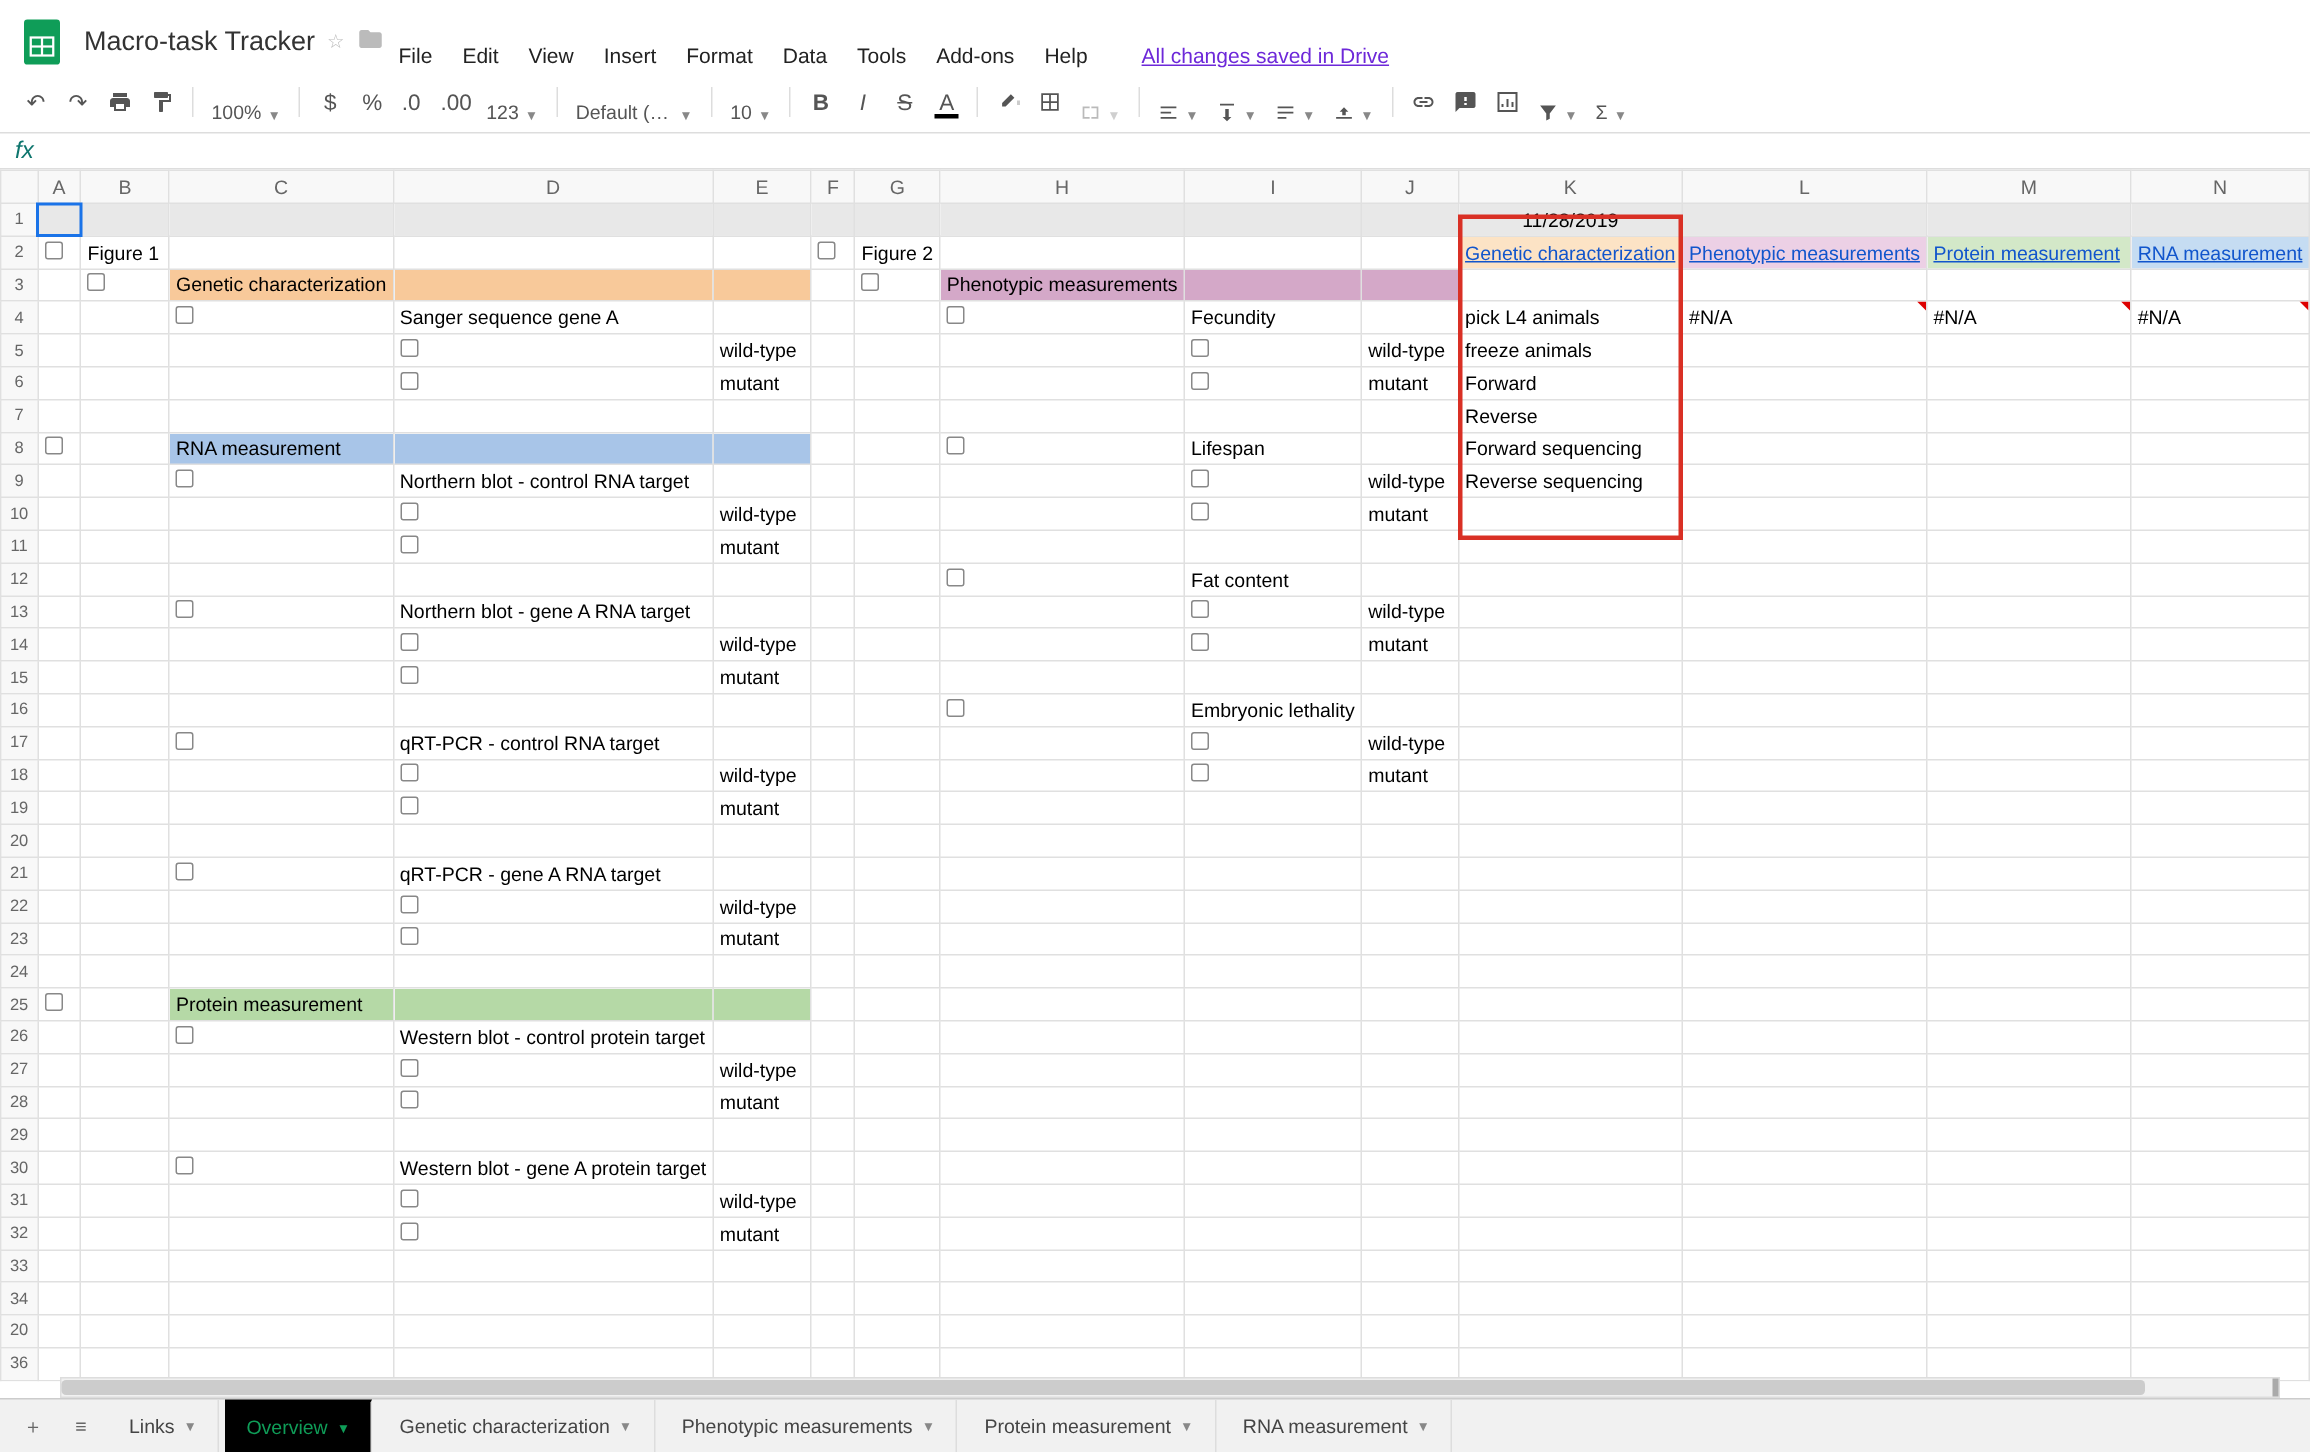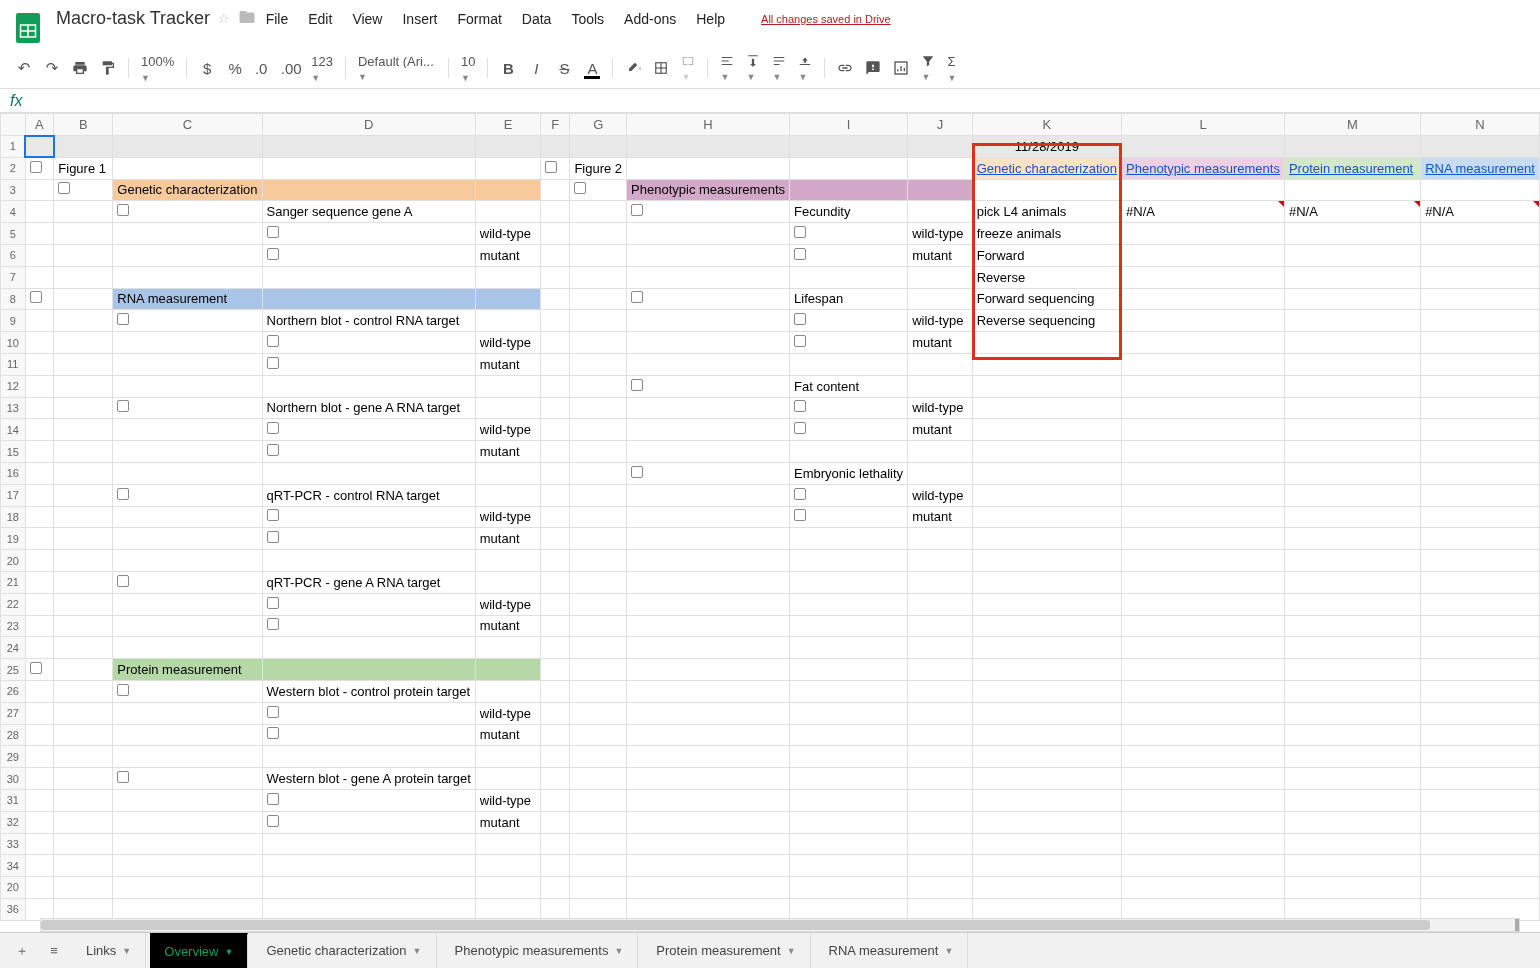--- a/index.html
+++ b/index.html
@@ -6,29 +6,29 @@
 body { font-family: Arial, sans-serif; font-size: 13px; color: #000; background: #fff; overflow: hidden; }
 
 
 .doc-header { display: flex; align-items: flex-start; padding: 8px 8px 0 8px; gap: 8px; }
 .sheets-logo { width: 40px; height: 40px; display:flex; align-items:center; justify-content:center; }
 .sheets-logo svg { width: 36px; height: 36px; }
 .title-block { display:flex; flex-direction:row; gap:2px; }
 .title-row { display:flex; align-items:center; gap:8px; }
 .doc-title { font-size: 18px; color: #333; }
 .star-icon, .folder-icon { color: #bbb; cursor:pointer; }
-.menubar { display:flex; gap:4px; align-items:center; font-size:14px; margin-top:0;justify-content:center;}
+.menubar { display:flex; gap:4px; align-items:center; font-size:14px; margin-top:19px;justify-content:center;}
 .menubar span { padding: 2px 8px; cursor:pointer; color:#222; }
-.menubar .save-status { color:#b91c1c; text-decoration:underline; margin-left:16px; font-size:11px;}
+.menubar .save-status { color:#6d28d9; text-decoration:underline; margin-left:16px; font-size:14px;}
 
 
 .toolbar { display:flex; align-items:center; gap:0; padding:6px 10px; border-bottom:1px solid #ddd; }
 .tool-btn { width:28px; height:28px; display:flex; align-items:center; justify-content:center; color:#555; cursor:pointer; border-radius:3px; font-size:15px;}
 .tool-sep { width:1px; height:20px; background:#ddd; margin:0 6px;}
-.tool-select { display:flex; align-items:flex-start; gap:4px; padding:0 6px; height:28px; cursor:pointer; color:#555; font-size:13px;flex-direction:column;}
+.tool-select { display:flex; align-items:flex-end; gap:4px; padding:0 6px; height:28px; cursor:pointer; color:#555; font-size:13px;}
 .tool-select .caret { font-size:9px; color:#888;}
 .text-color { position:relative;}
 .text-color .underline-bar{ position:absolute; bottom:3px; left:6px; right:6px; height:3px; background:#000;}
 .fill-color .underline-bar{ background:#fff; border:1px solid #ccc; height:3px;}
 
 
 .formula-bar { display:flex; align-items:center; border-bottom:1px solid #ddd; height:24px; padding:0 10px; color:#999; font-style:italic;}
 .fx-label { font-style:italic; margin-right:10px; font-size:16px; color:#0f766e;}
 
 

